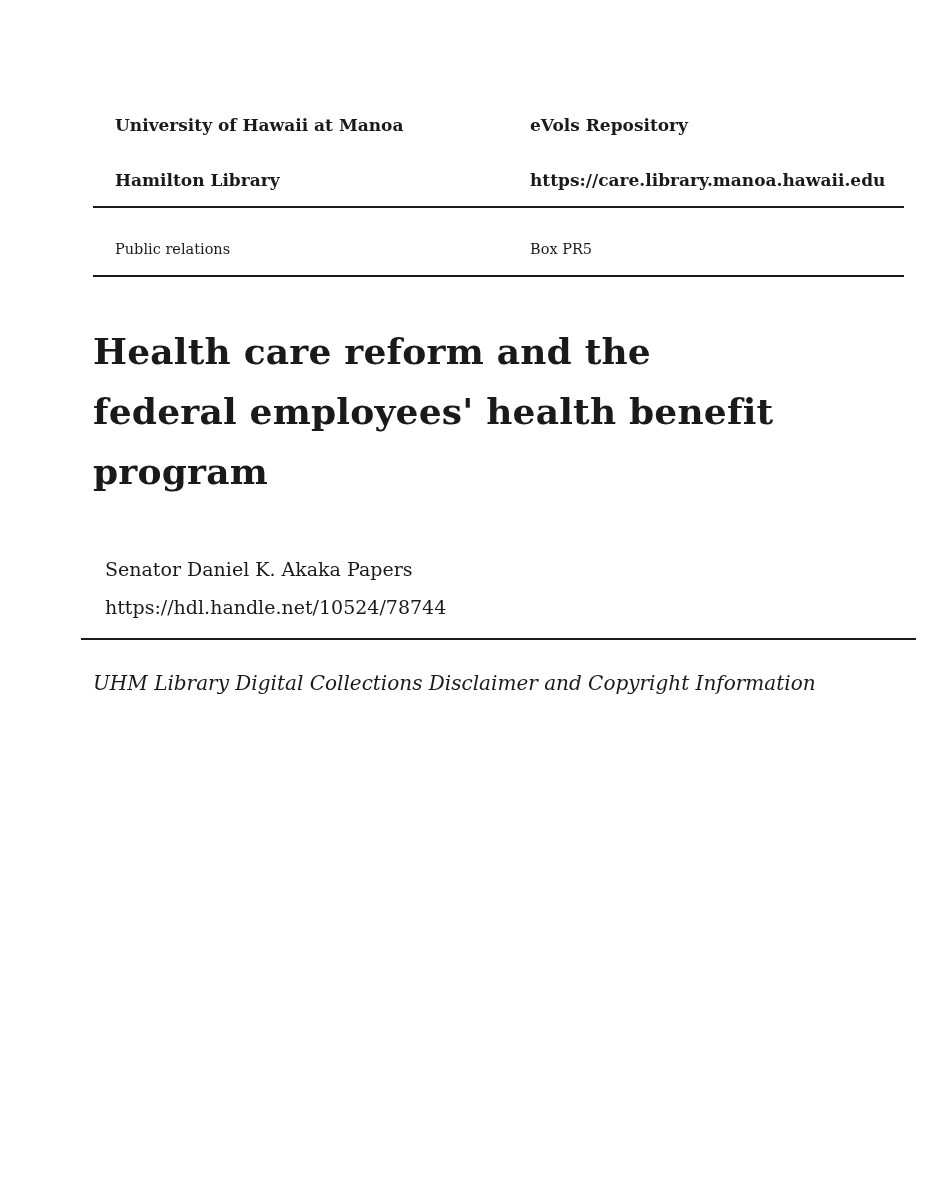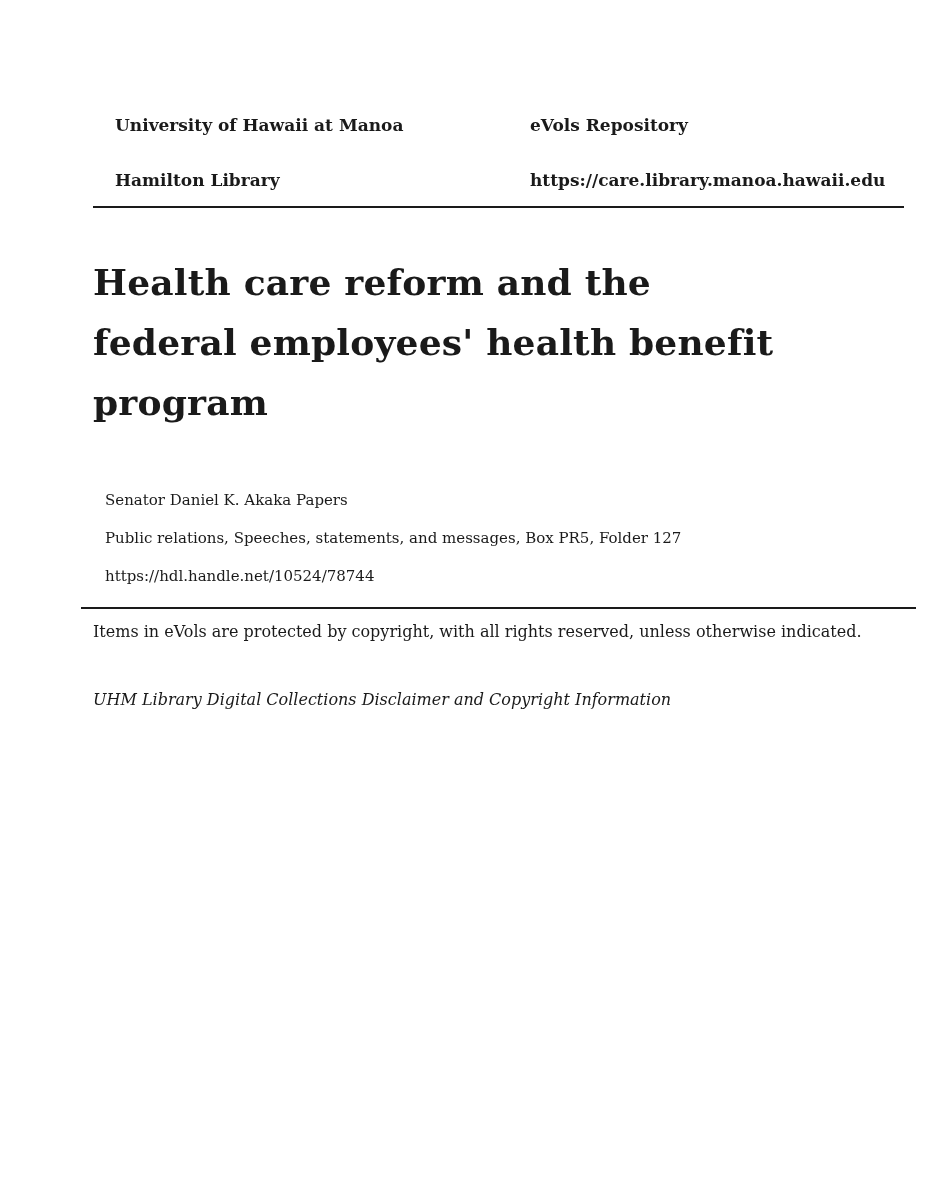--- a/index.html
+++ b/index.html
@@ -52,42 +52,42 @@
     max-width: 712px;
     font-size: 36px;
     line-height: 60px;
     font-weight: bold;
     letter-spacing: 0.2px;
   }
 
   
   .meta-block {
     margin-top: 55px;
-    font-size: 15px;
+    font-size: 19px;
     line-height: 26px;
   }
   .meta-block div { white-space: nowrap; }
 
   
   .divider {
     border: none;
     border-top: 2px solid #1a1a1a;
     margin: 18px 0 0 0;
     height: 0;
   }
 
   
   .copyright-notice {
     margin-top: 10px;
     font-size: 16px;
     line-height: 26px;
   }
   .disclaimer-link {
     margin-top: 30px;
-    font-size: 16px;
+    font-size: 20px;
     line-height: 26px;
     font-style: italic;
     color: #1a1a1a;
     text-decoration: none;
     display: inline-block;
   }
 </style>
 </head>
 <body>
 
@@ -95,32 +95,34 @@
 
   
   <div class="header-top">
     <div class="cell">University of Hawaii at Manoa</div>
     <div class="cell">eVols Repository</div>
     <div class="cell">Hamilton Library</div>
     <div class="cell">https://care.library.manoa.hawaii.edu</div>
   </div>
 
   
+  <div class="header-sub">
+    <div class="cell">Public relations</div>
+    <div class="cell">Box PR5</div>
+  </div>
 
   
   <h1 class="doc-title">Health care reform and the federal employees' health benefit program</h1>
 
   
   <div class="meta-block">
     <div>Senator Daniel K. Akaka Papers</div>
-    <div>Public relations, Speeches, statements, and messages, Box PR5, Folder 127</div>
     <div>https://hdl.handle.net/10524/78744</div>
   </div>
 
   
   <hr class="divider">
 
   
-  <p class="copyright-notice">Items in eVols are protected by copyright, with all rights reserved, unless otherwise indicated.</p>
 
   <a class="disclaimer-link" href="#">UHM Library Digital Collections Disclaimer and Copyright Information</a>
 
 </div>
 
 </body></html>

